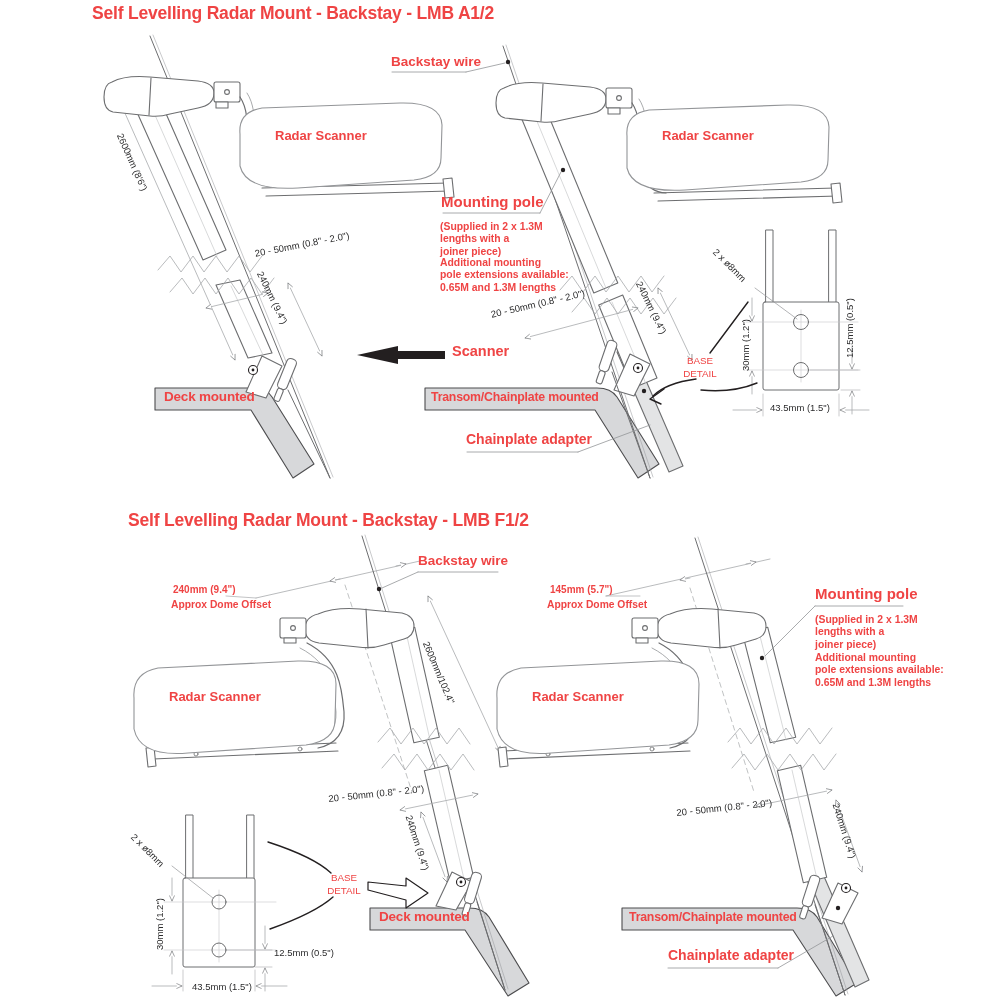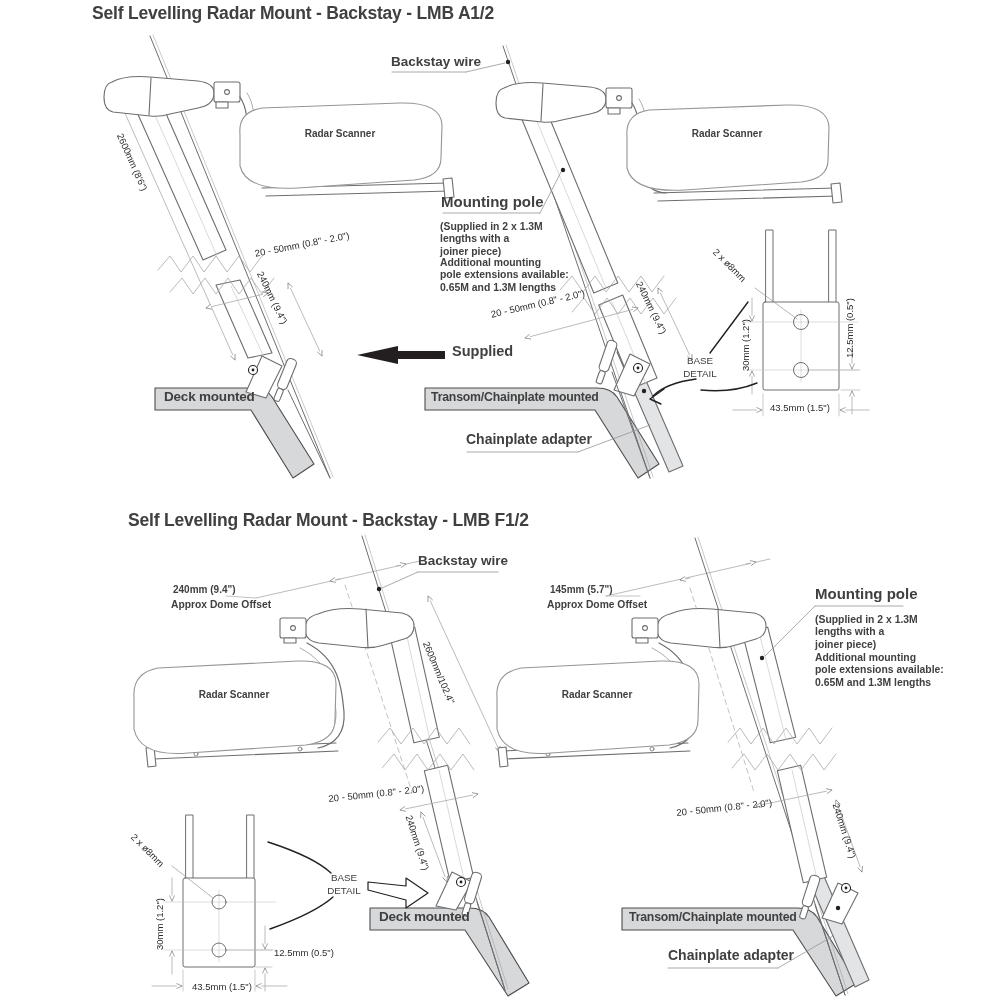--- a/index.html
+++ b/index.html
@@ -1,28 +1,28 @@
 <!DOCTYPE html>
 <html><head>
 <meta charset="utf-8">
 <style>
   html,body{margin:0;padding:0;background:#fff;}
   #stage{position:relative;width:1000px;height:1000px;background:#fff;overflow:hidden;
          font-family:"Liberation Sans","DejaVu Sans",sans-serif;color:#231f20;}
   #art{position:absolute;left:0;top:0;}
-  .lbl{position:absolute;white-space:nowrap;color:#404040;line-height:1.05;}
+  .lbl{position:absolute;white-space:nowrap;color:#ef4444;line-height:1.05;}
   .title{font-size:17.5px;font-weight:600;letter-spacing:-0.2px;}
   .big{font-size:14px;font-weight:600;text-align:center;}
   .med{font-size:13.5px;font-weight:600;}
   .banner{font-size:13.5px;font-weight:600;letter-spacing:-0.2px;}
   .banner.tight{font-size:12.3px;}
   .dim{font-size:9.5px;font-weight:400;color:#2b2b2c;}
   .rot{transform-origin:0 0;}
   .note{font-size:10.4px;font-weight:700;white-space:pre-line;line-height:1.18;width:130px;}
-  .scanner{width:130px;text-align:center;font-size:10px;font-weight:600;}
+  .scanner{width:130px;font-size:13px;font-weight:600;}
   .basedetail{font-size:9.8px;font-weight:400;white-space:pre-line;text-align:center;width:48px;line-height:1.3;}
   .offl{font-size:10.3px;font-weight:600;}
 </style>
 </head>
 <body>
 
 <div id="stage">
 
 <svg id="art" width="1000" height="1000" viewBox="0 0 1000 1000" fill="none" stroke-linecap="round" stroke-linejoin="round">
   <defs>
@@ -310,21 +310,21 @@
   <div class="lbl note" style="left:440px;top:257px;">Additional mounting
 pole extensions available:
 0.65M and 1.3M lengths</div>
   <div class="lbl note" style="left:815px;top:614px;">(Supplied in 2 x 1.3M
 lengths with a
 joiner piece)</div>
   <div class="lbl note" style="left:815px;top:652px;">Additional mounting
 pole extensions available:
 0.65M and 1.3M lengths</div>
 
-  <div class="lbl" style="left:452px;top:344px;font-size:14.5px;font-weight:600;">Supplied</div>
+  <div class="lbl" style="left:452px;top:344px;font-size:14.5px;font-weight:600;">Scanner</div>
 
   <div class="lbl banner" style="left:164px;top:390px;">Deck mounted</div>
   <div class="lbl banner" style="left:379px;top:910px;">Deck mounted</div>
   <div class="lbl banner tight" style="left:431px;top:391px;">Transom/Chainplate mounted</div>
   <div class="lbl banner tight" style="left:629px;top:911px;">Transom/Chainplate mounted</div>
 
   <div class="lbl big" style="left:466px;top:432px;">Chainplate adapter</div>
   <div class="lbl big" style="left:668px;top:948px;">Chainplate adapter</div>
 
   <div class="lbl basedetail" style="left:676px;top:355px;">BASE

